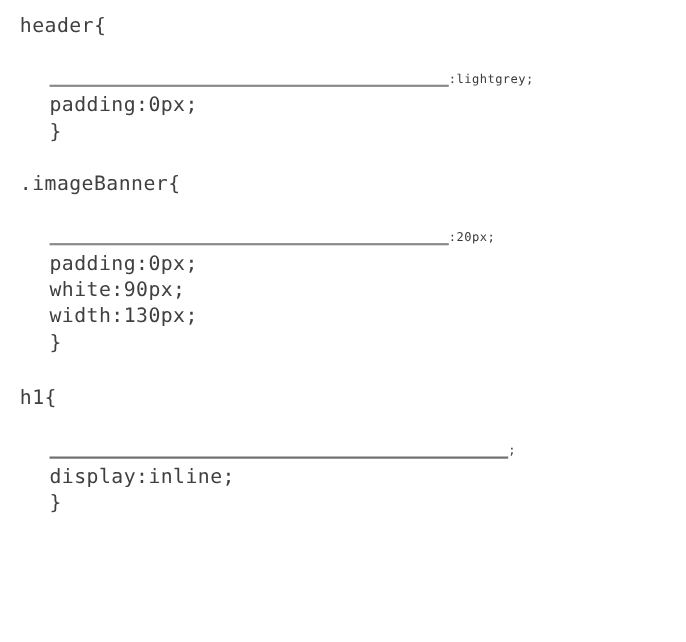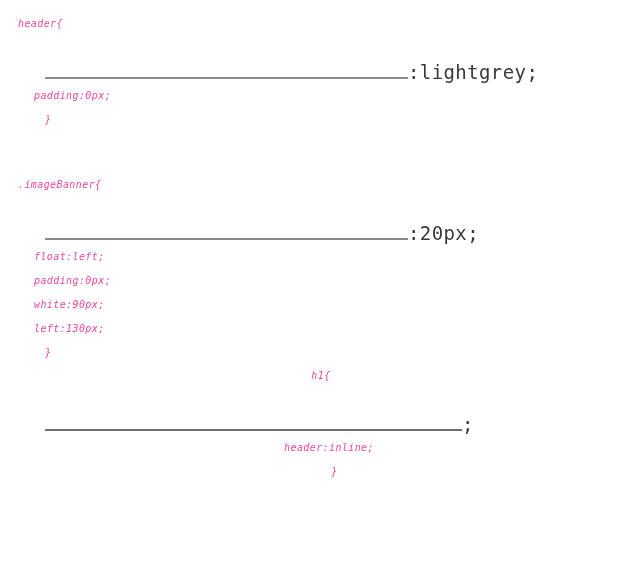--- a/index.html
+++ b/index.html
@@ -21,31 +21,30 @@
   }
   .code-block {
     position: absolute;
     left: 0;
     width: 624px;
   }
   .code-line {
     height: 24px;
     line-height: 24px;
     white-space: pre;
-    font-size: 10px;
-    color: #ec4899;
+    font-size: 18px;
+    color: #404040;
     font-family: "DejaVu Sans Mono", "Liberation Mono", monospace;
     letter-spacing: 0.4px;
-    font-style: italic;
   }
   .selector-line {
     padding-left: 18px;
   }
   .decl-line {
-    padding-left: 34px;
+    padding-left: 45px;
   }
   .close-line {
     padding-left: 45px;
   }
   .blank-row {
     position: relative;
     height: 24px;
     line-height: 24px;
     white-space: pre;
   }
@@ -55,21 +54,21 @@
     bottom: 5px;
     height: 2px;
     background: #8a8a8a;
   }
   .blank-row .rule.dark {
     background: #6f6f6f;
   }
   .blank-row .tail {
     position: absolute;
     bottom: 0;
-    font-size: 19px;
+    font-size: 11px;
     line-height: 24px;
     color: #3a3a3a;
     font-family: "DejaVu Sans Mono", "Liberation Mono", monospace;
     letter-spacing: 0.4px;
     white-space: pre;
   }
   .spacer {
     height: 24px;
   }
 </style>
@@ -82,38 +81,37 @@
     <div class="code-line selector-line">header{</div>
     <div class="spacer"></div>
     <div class="blank-row">
       <span class="rule" style="left:45px;width:363px;"></span>
       <span class="tail" style="left:408px;">:lightgrey;</span>
     </div>
     <div class="code-line decl-line">padding:0px;</div>
     <div class="code-line close-line">}</div>
   </div>
 
-  <div class="code-block" style="top:173px;">
+  <div class="code-block" style="top:156px;">
     <div class="code-line selector-line">.imageBanner{</div>
     <div class="spacer"></div>
     <div class="blank-row">
       <span class="rule" style="left:45px;width:363px;"></span>
       <span class="tail" style="left:408px;text-align:center;">:20px;</span>
     </div>
-    <div class="code-line decl-line">float:left;</div>
     <div class="code-line decl-line">padding:0px;</div>
     <div class="code-line decl-line">white:90px;</div>
-    <div class="code-line decl-line">left:130px;</div>
+    <div class="code-line decl-line">width:130px;</div>
     <div class="code-line close-line">}</div>
   </div>
 
-  <div class="code-block" style="top:364px;text-align:center;">
+  <div class="code-block" style="top:350px;">
     <div class="code-line selector-line">h1{</div>
     <div class="spacer"></div>
     <div class="blank-row">
       <span class="rule dark" style="left:45px;width:417px;"></span>
       <span class="tail" style="left:462px;">;</span>
     </div>
-    <div class="code-line decl-line">header:inline;</div>
+    <div class="code-line decl-line">display:inline;</div>
     <div class="code-line close-line">}</div>
   </div>
 
 </div>
 
 </body></html>

